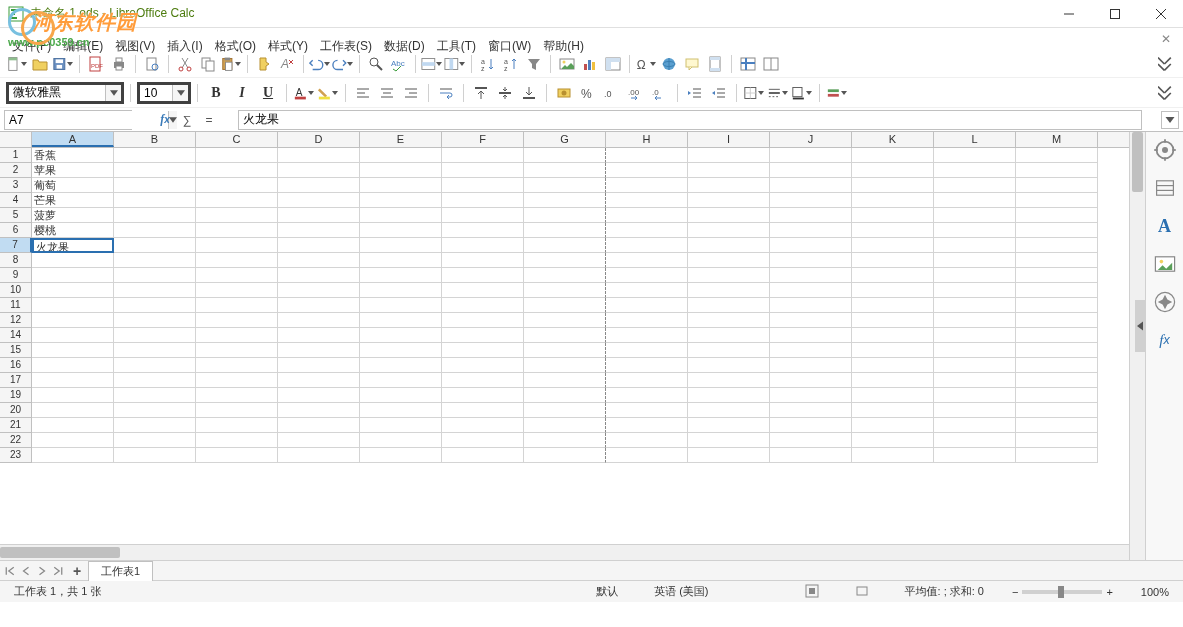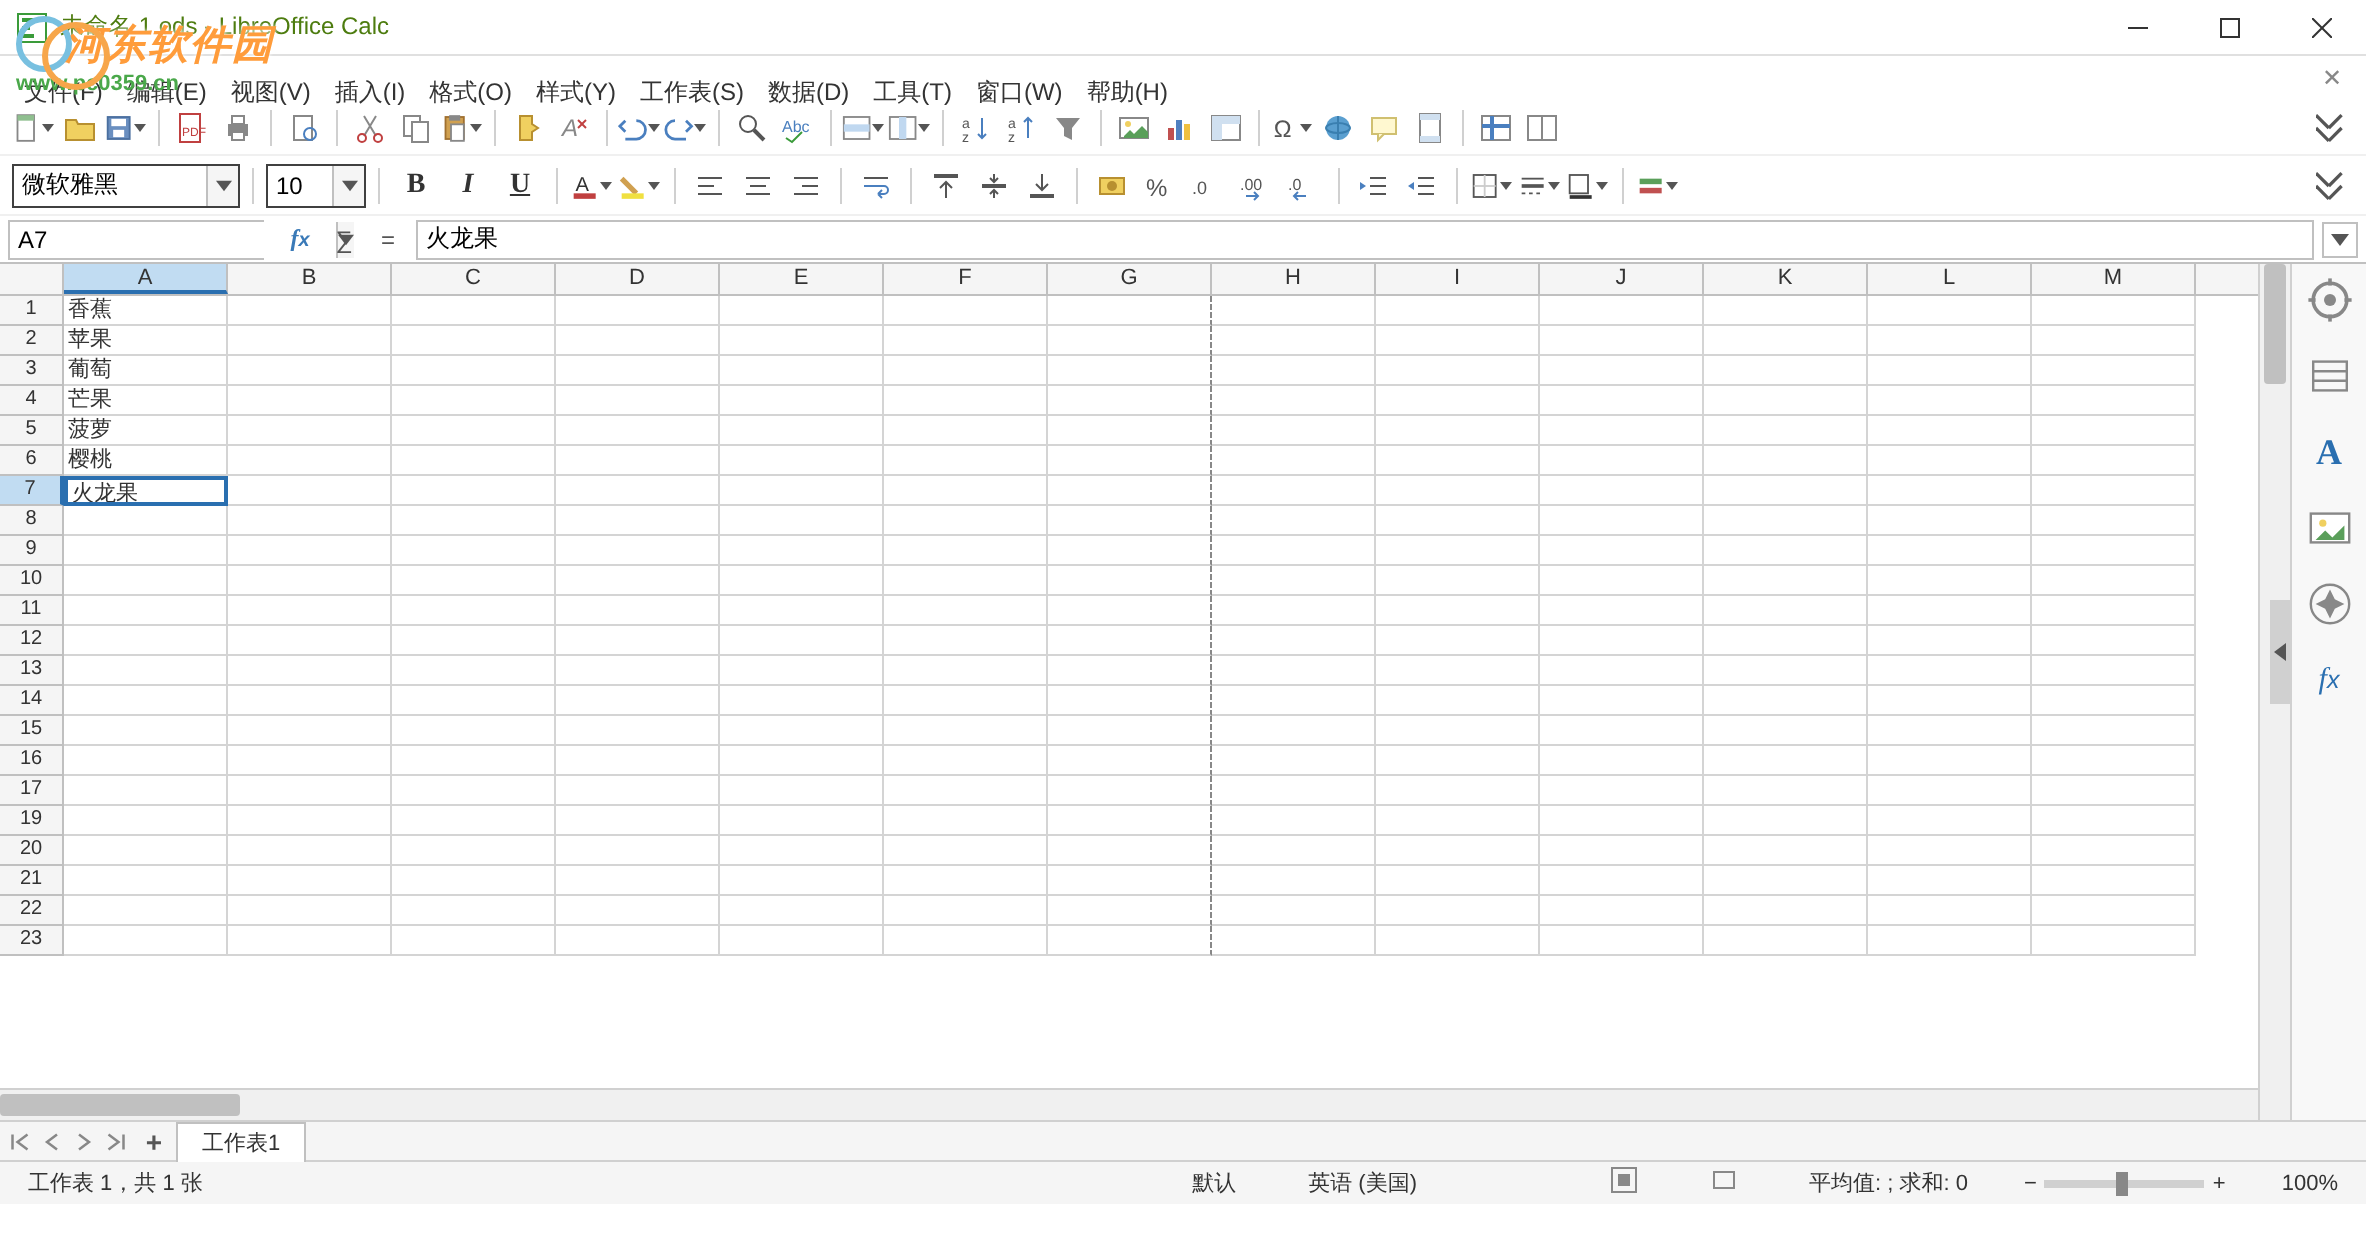--- a/index.html
+++ b/index.html
@@ -30,33 +30,33 @@
 .toolbar { height: 28px; display: flex; align-items: center; padding: 2px 6px; background: #fff; border-bottom: 1px solid #f0f0f0; gap: 1px; }
 .tb-sep { width: 1px; height: 18px; background: #d0d0d0; margin: 0 4px; }
 .tb-btn { width: 22px; height: 22px; display: flex; align-items: center; justify-content: center; cursor: pointer; border-radius: 2px; position: relative; }
 .tb-btn svg { width: 16px; height: 16px; }
 .tb-drop { display: flex; align-items: center; }
 .tb-drop .caret { width: 8px; display: flex; align-items: center; justify-content: center; }
 .tb-drop .caret svg { width: 6px; height: 4px; }
 .tb-expand { margin-left: auto; }
 
 .format-bar { height: 30px; display: flex; align-items: center; padding: 2px 6px; gap: 2px; border-bottom: 1px solid #f0f0f0; }
-.combo { display: flex; align-items: center; border: 1px solid #404040; height: 22px; background: #f0abfc; }
+.combo { display: flex; align-items: center; border: 3px solid #404040; height: 22px; background: #f0abfc; }
 .combo input { border: none; outline: none; padding: 0 4px; font-size: 12px; height: 100%; }
 .combo .caret-btn { width: 16px; height: 100%; display: flex; align-items: center; justify-content: center; border-left: 1px solid #c0c0c0; cursor: pointer; background: #f5f5f5; }
 .font-name input { width: 96px; }
 .font-size input { width: 32px; text-align: left; }
 
 .fmt-btn { width: 24px; height: 22px; display: flex; align-items: center; justify-content: center; cursor: pointer; font-weight: bold; font-size: 14px; }
 .fmt-btn.bold { font-family: Georgia, serif; }
 .fmt-btn.italic { font-style: italic; font-family: Georgia, serif; }
 .fmt-btn.underline { text-decoration: underline; font-family: Georgia, serif; }
 
 
-.formula-bar { height: 24px; display: flex; align-items: center; border-bottom: 1px solid #c0c0c0; }
+.formula-bar { height: 24px; display: flex; align-items: center; border-bottom: 1px solid #c0c0c0; gap: 15px; }
 .name-box { width: 128px; border: 1px solid #c0c0c0; height: 20px; display: flex; margin: 0 4px; }
 .name-box input { border: none; outline: none; padding: 0 4px; flex: 1; font-size: 12px; }
 .name-box .caret-btn { width: 16px; display: flex; align-items: center; justify-content: center; border-left: 1px solid #c0c0c0; background: #f5f5f5; cursor: pointer; }
 .fx-btns { display: flex; gap: 2px; padding: 0 4px; }
 .fx-btn { width: 20px; height: 20px; display: flex; align-items: center; justify-content: center; cursor: pointer; font-size: 12px; color: #555; }
 .fx-btn .fx { font-style: italic; font-family: Georgia, serif; color: #3a7ab8; font-weight: bold; }
 .formula-input { flex: 1; border: 1px solid #c0c0c0; height: 20px; padding: 0 4px; font-size: 12px; outline: none; margin-right: 4px; }
 .formula-expand { width: 18px; height: 18px; border: 1px solid #c0c0c0; display: flex; align-items: center; justify-content: center; cursor: pointer; margin-right: 4px; }
 
 
@@ -817,36 +817,20 @@
           <div class="cell page-break"></div>
           <div class="cell"></div>
           <div class="cell"></div>
           <div class="cell"></div>
           <div class="cell"></div>
           <div class="cell"></div>
           <div class="cell"></div>
         </div>
         <div class="row">
           <div class="row-h">12</div>
-          <div class="cell"></div>
-          <div class="cell"></div>
-          <div class="cell"></div>
-          <div class="cell"></div>
-          <div class="cell"></div>
-          <div class="cell"></div>
-          <div class="cell page-break"></div>
-          <div class="cell"></div>
-          <div class="cell"></div>
-          <div class="cell"></div>
-          <div class="cell"></div>
-          <div class="cell"></div>
-          <div class="cell"></div>
-        </div>
-        <div class="row">
-          <div class="row-h">13</div>
           <div class="cell"></div>
           <div class="cell"></div>
           <div class="cell"></div>
           <div class="cell"></div>
           <div class="cell"></div>
           <div class="cell"></div>
           <div class="cell page-break"></div>
           <div class="cell"></div>
           <div class="cell"></div>
           <div class="cell"></div>

